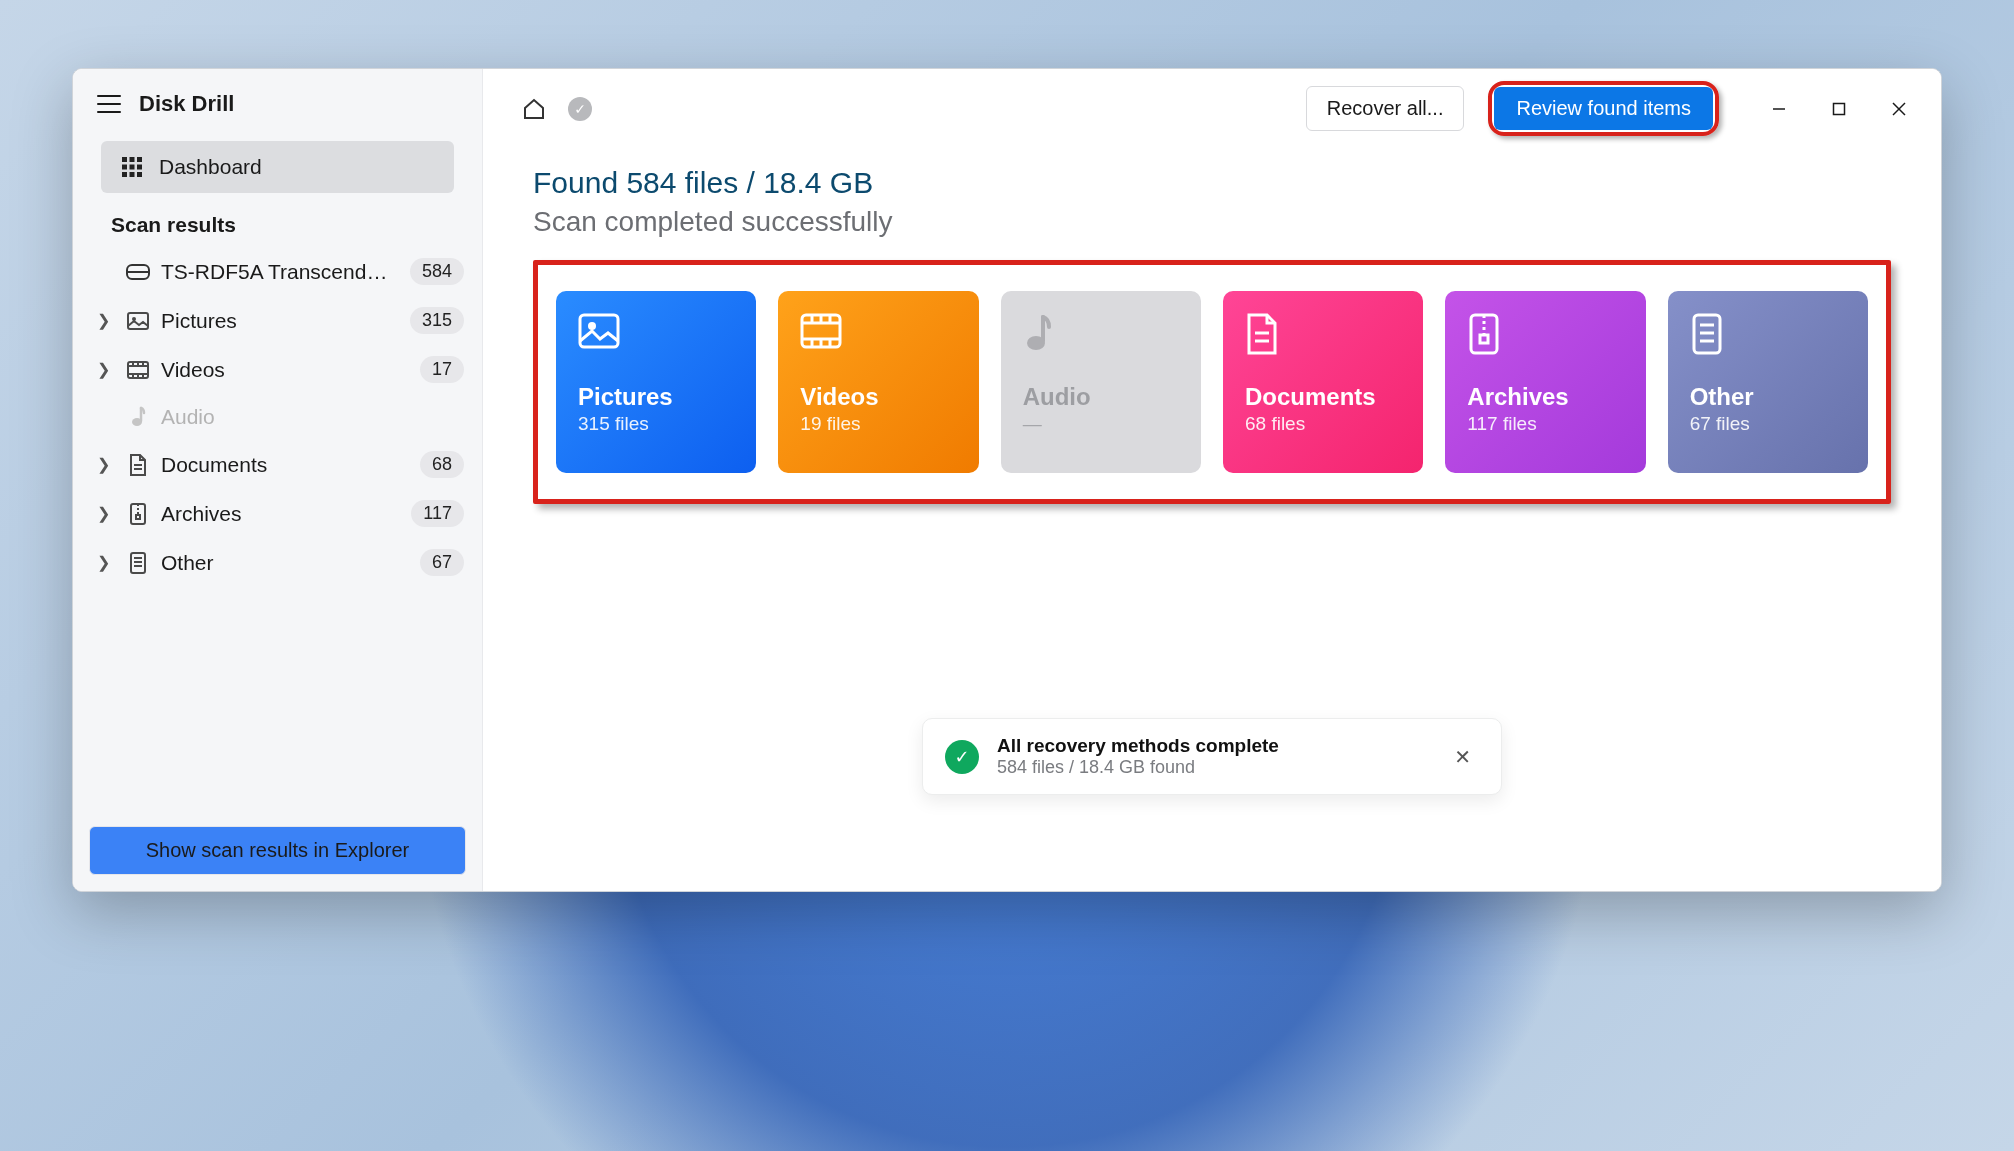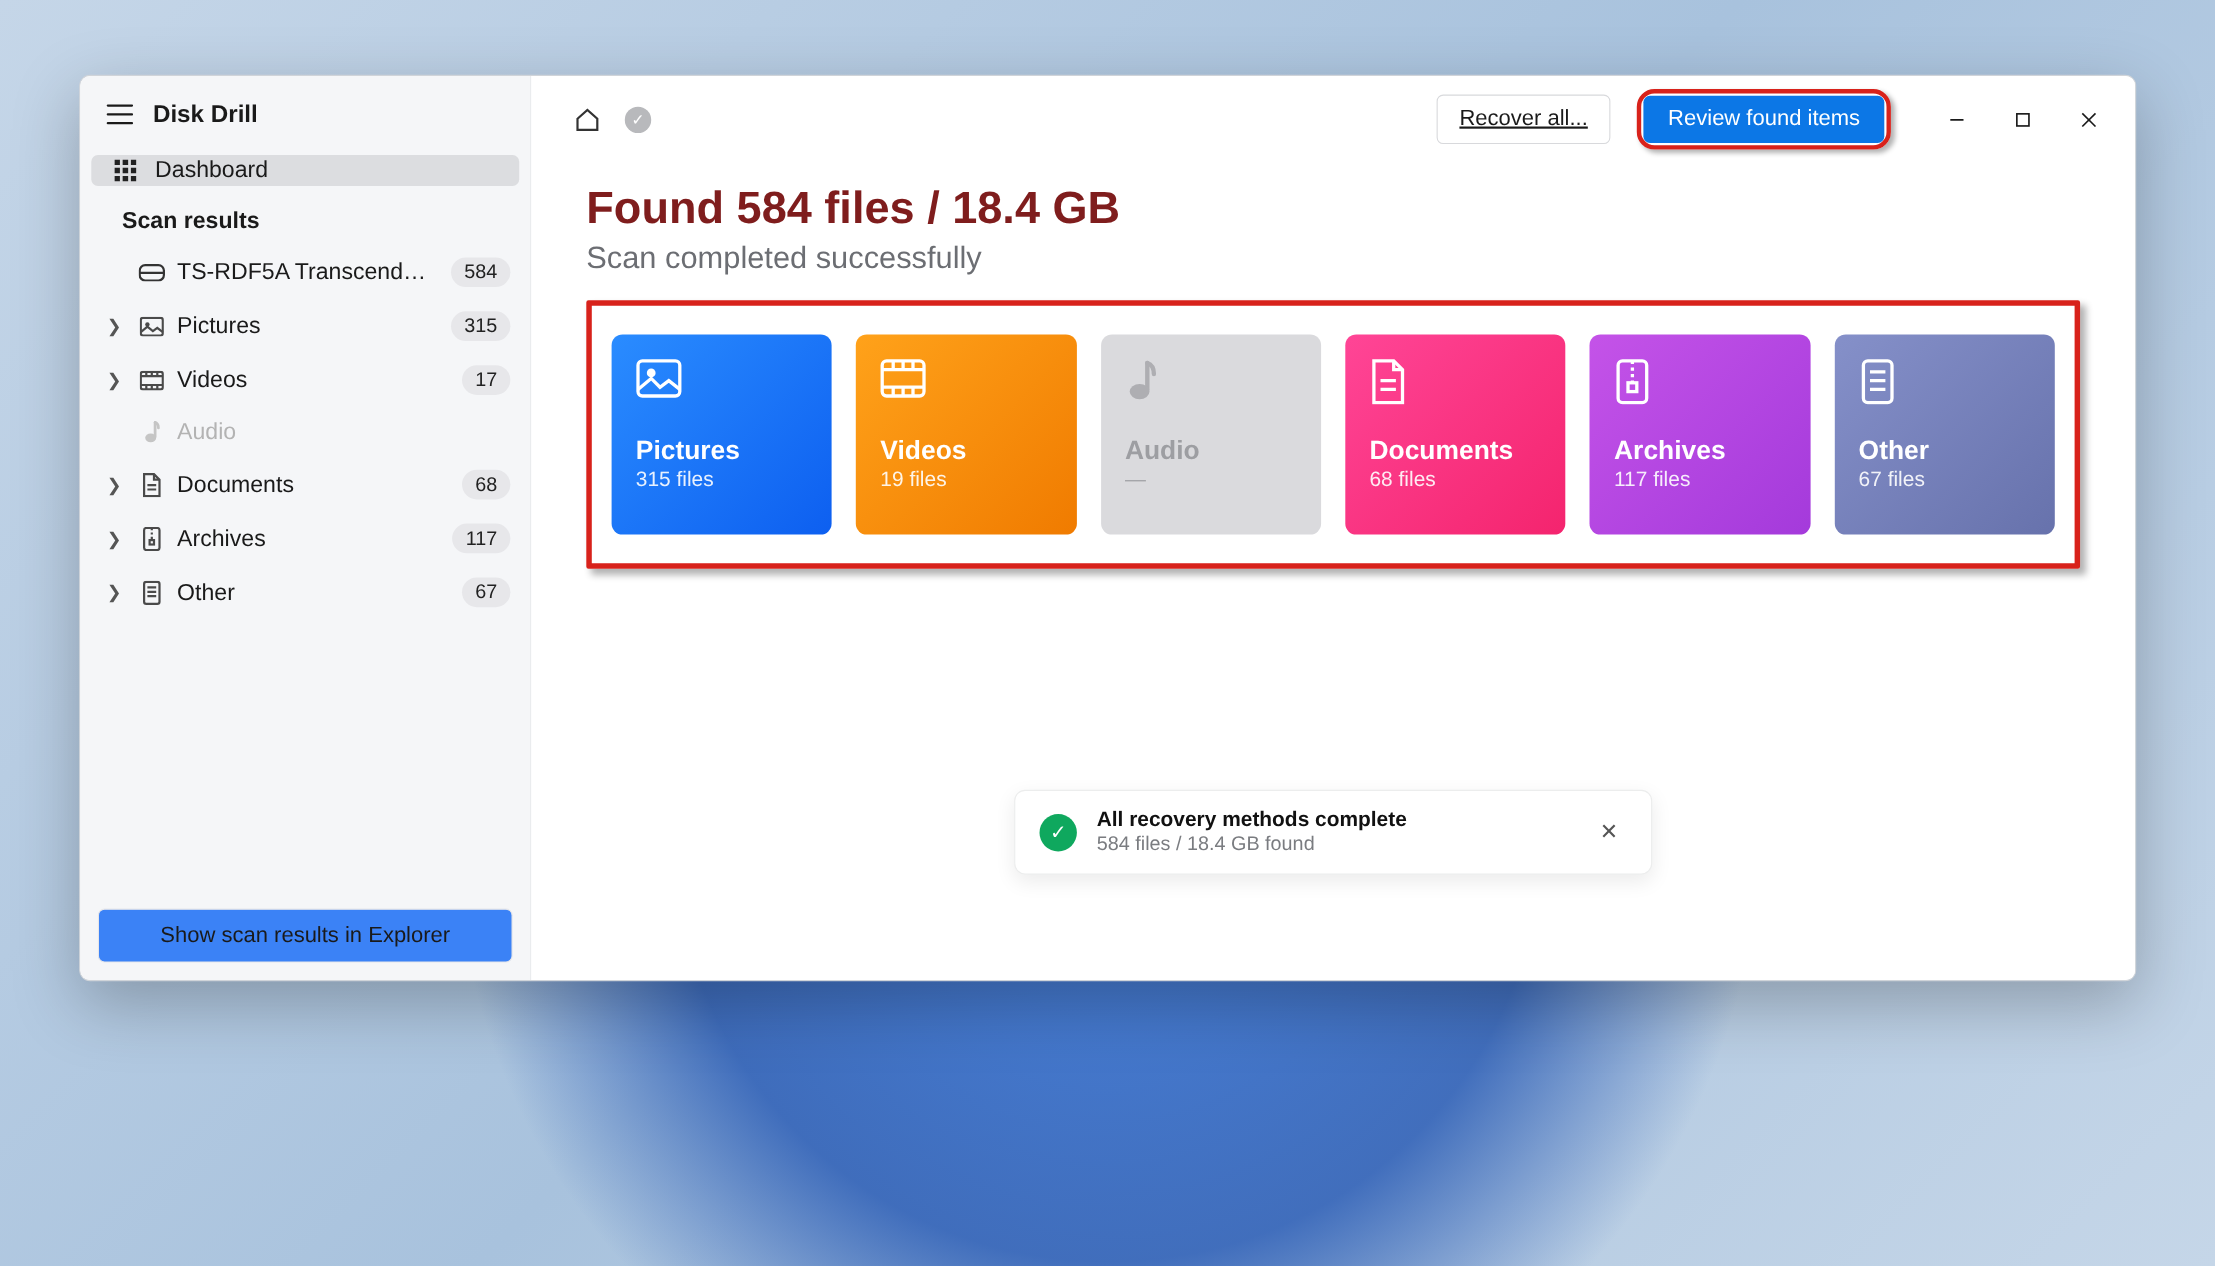--- a/index.html
+++ b/index.html
@@ -29,22 +29,22 @@
   }
   .sidebar-header {
     display: flex; align-items: center; gap: 18px; padding: 22px 22px 22px 24px;
   }
   .hamburger {
     width: 24px; height: 18px; display: flex; flex-direction: column; justify-content: space-between; cursor: pointer;
   }
   .hamburger span { height: 2px; background: #1a1a1a; border-radius: 1px; }
   .app-title { font-size: 22px; font-weight: 600; color: #1a1a1a; }
   .nav-item {
-    display: flex; align-items: center; gap: 14px; padding: 2px 18px;
-    margin: 2px 10px; border-radius: 6px; font-size: 21px; color: #1a1a1a; cursor: pointer;
+    display: flex; align-items: center; gap: 14px; padding: 14px 18px;
+    margin: 2px 28px; border-radius: 6px; font-size: 21px; color: #1a1a1a; cursor: pointer;
   }
   .nav-item.active { background: #dcdde0; }
   .nav-item .icon-slot { width: 26px; display: flex; justify-content: center; color: #333; }
   .section-label { font-size: 21px; font-weight: 600; padding: 18px 38px 10px; color: #1a1a1a; }
   .tree-item {
     display: flex; align-items: center; gap: 10px; padding: 11px 18px 11px 24px;
     font-size: 21px; color: #1a1a1a; cursor: pointer;
   }
   .tree-item.indented { padding-left: 24px; }
   .tree-item .chev { width: 18px; color: #555; font-size: 16px; visibility: hidden; }
@@ -73,38 +73,38 @@
     width: 34px; height: 34px; display: flex; align-items: center; justify-content: center;
     color: #444; font-size: 22px; cursor: pointer; border-radius: 4px;
   }
   .check-circle {
     width: 24px; height: 24px; border-radius: 50%; background: #b8b9bc;
     display: flex; align-items: center; justify-content: center; color: #fff; font-size: 14px;
   }
   .topbar-spacer { flex: 1; }
   .btn-secondary {
     background: #fff; border: 1px solid #d8d9dc; border-radius: 6px; padding: 10px 20px;
-    font-size: 20px; color: #1a1a1a; cursor: pointer; text-decoration: underline;
+    font-size: 20px; color: #1a1a1a; cursor: pointer;
   }
   .btn-primary {
     background: #0c77e6; color: #fff; border: none; border-radius: 6px; padding: 10px 22px;
     font-size: 20px; cursor: pointer;
   }
   .highlight-red-btn {
     border: 4px solid #d8221b; padding: 2px; border-radius: 16px;
     box-shadow: 3px 3px 5px rgba(0,0,0,0.3); margin-left: 12px;
   }
   .win-controls { display: flex; margin-left: 18px; }
   .win-ctrl {
     width: 60px; height: 44px; display: flex; align-items: center; justify-content: center;
     font-size: 16px; color: #1a1a1a; cursor: pointer;
   }
   .win-ctrl svg { stroke: #1a1a1a; }
   .content { padding: 18px 50px; }
-  .headline { font-size: 41px; font-weight: 700; color: #7f1d1d; margin-bottom: 6px; }
+  .headline { font-size: 30px; font-weight: 400; color: #0c4a6e; margin-bottom: 6px; }
   .subheadline { font-size: 28px; color: #6c6e73; margin-bottom: 22px; }
   .cards-outline {
     border: 5px solid #d8221b; border-radius: 2px; padding: 26px 18px;
     box-shadow: 5px 5px 7px rgba(0,0,0,0.3);
     display: flex; gap: 22px;
   }
   .card {
     flex: 1; border-radius: 10px; padding: 22px 22px 20px;
     color: #fff; display: flex; flex-direction: column; min-height: 182px; cursor: pointer;
   }

